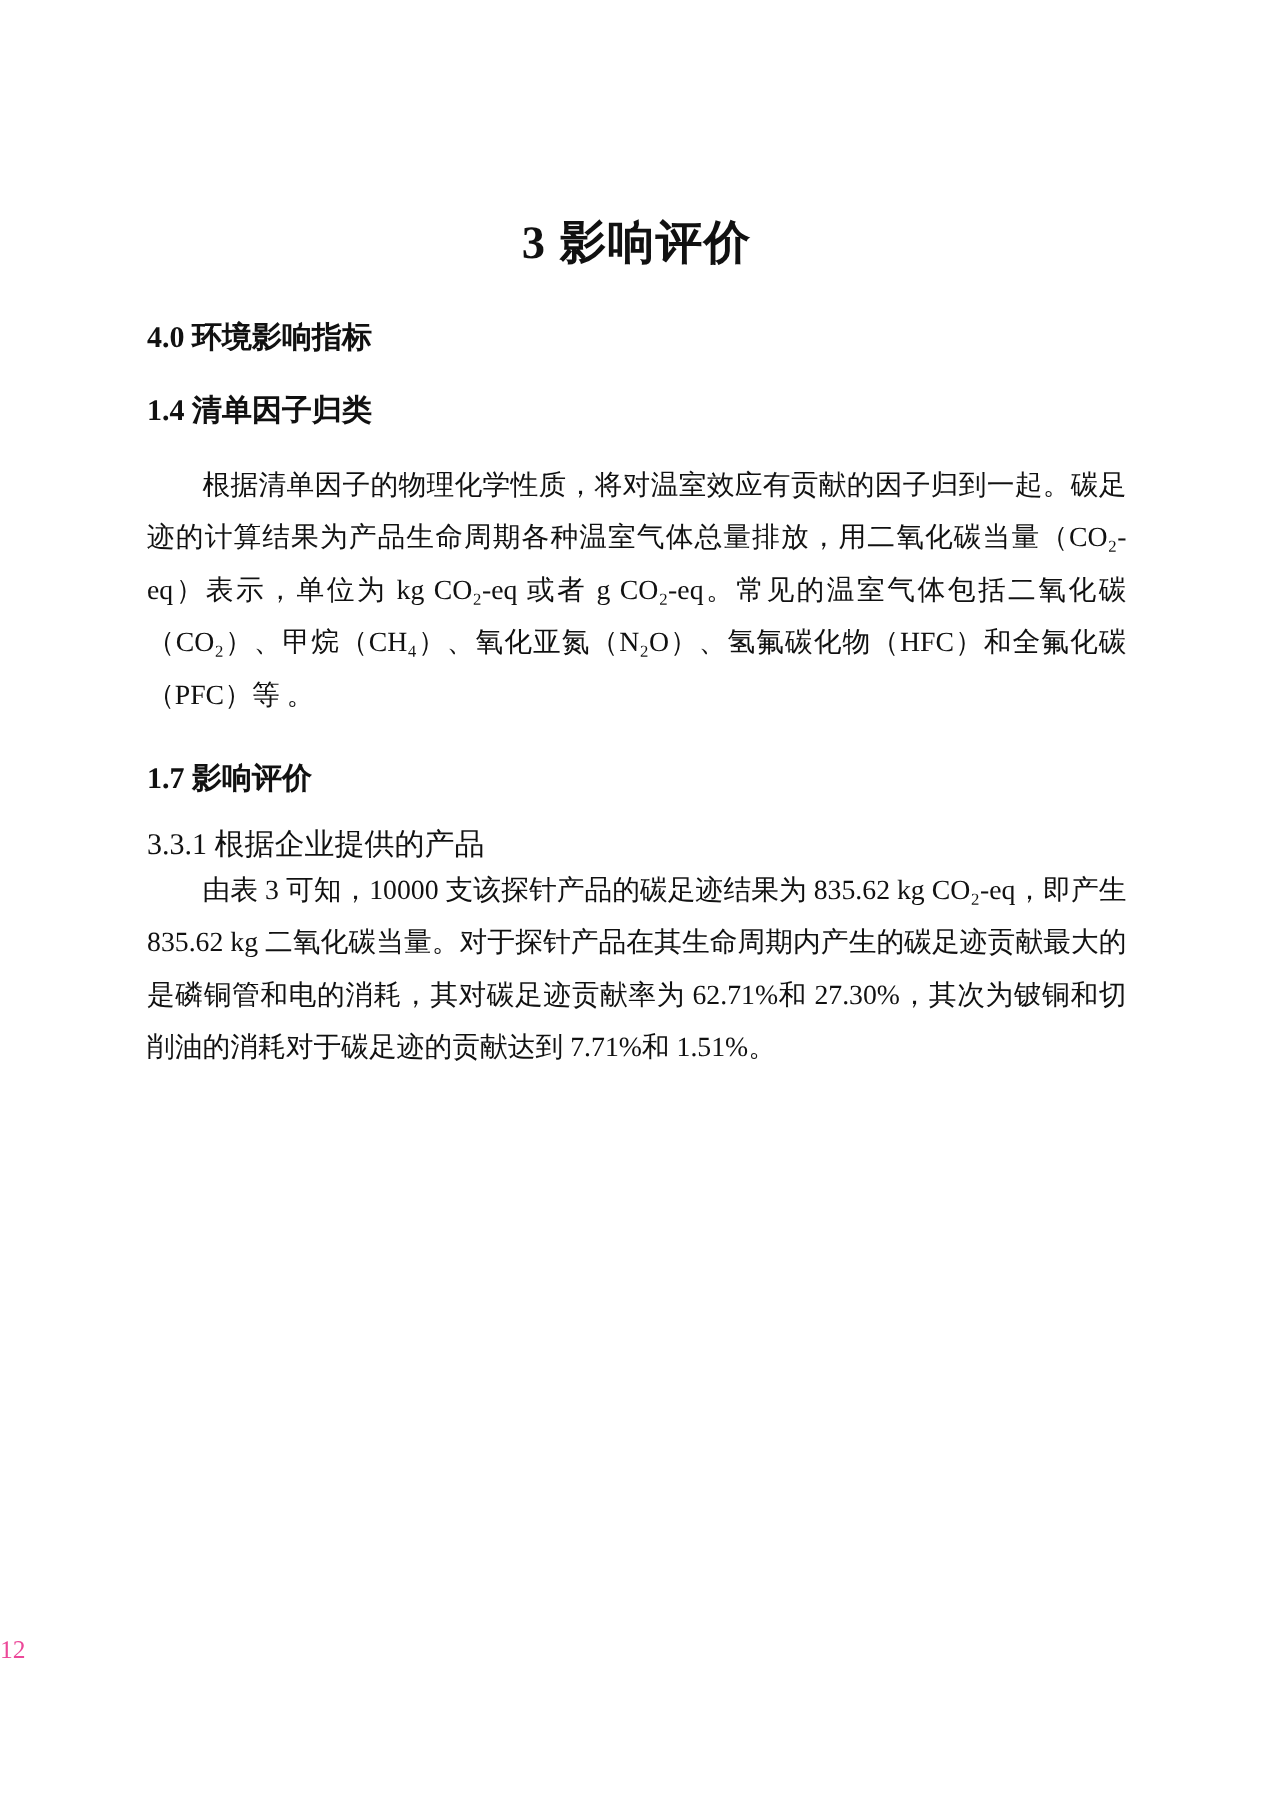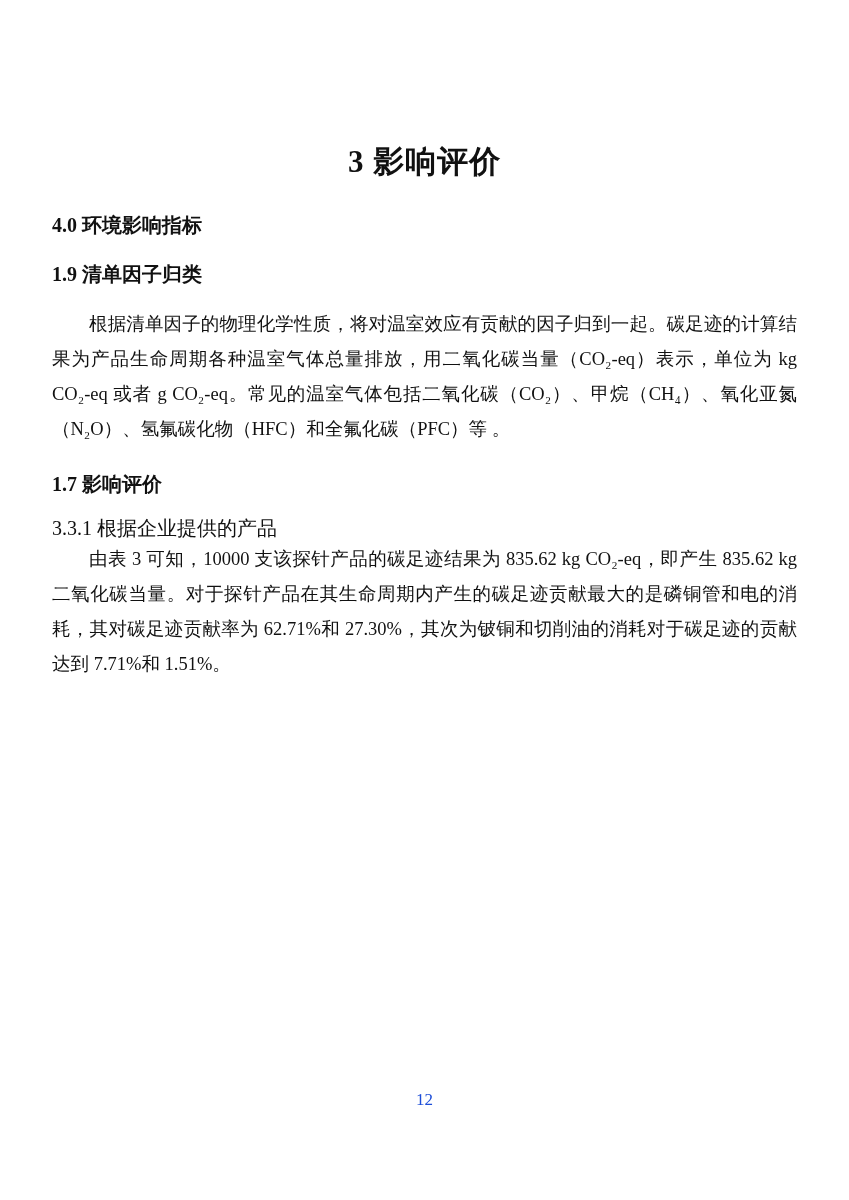--- a/index.html
+++ b/index.html
@@ -7,21 +7,21 @@
     padding: 0;
     background: #ffffff;
   }
   .page {
     position: relative;
     width: 849px;
     height: 1200px;
     margin: 0 auto;
     background: #ffffff;
     box-sizing: border-box;
-    padding: 0 52px;
+    padding: 0 98px;
     overflow: hidden;
     font-family: "Liberation Serif", "DejaVu Serif", serif;
     color: #111111;
   }
   .doc-title {
     margin: 138px 0 0 0;
     text-align: center;
     font-size: 31px;
     font-weight: bold;
     line-height: 48px;
@@ -51,37 +51,37 @@
   }
   .mt-p1 { margin-top: 20px; }
   .mt-p2 { margin-top: 19px; }
   .mt-p3 { margin-top: 17px; }
   .mt-p4 { margin-top: 0; }
   .page-number {
     position: absolute;
     left: 0;
     right: 0;
     top: 1088px;
-    text-align: center;
+    text-align: left;
     font-size: 17px;
     line-height: 24px;
-    color: #1d4ed8;
+    color: #ec4899;
   }
 </style>
 </head>
 <body>
 
 <div class="page">
 
   <h1 class="doc-title">3 影响评价</h1>
 
   <h2 class="h2 mt-s31">4.0 环境影响指标</h2>
 
 
-  <h2 class="h2 mt-s32">1.9 清单因子归类</h2>
+  <h2 class="h2 mt-s32">1.4 清单因子归类</h2>
 
   <p class="para mt-p2">根据清单因子的物理化学性质，将对温室效应有贡献的因子归到一起。碳足迹的计算结果为产品生命周期各种温室气体总量排放，用二氧化碳当量（CO₂-eq）表示，单位为 kg CO₂-eq 或者 g CO₂-eq。常见的温室气体包括二氧化碳（CO₂）、甲烷（CH₄）、氧化亚氮（N₂O）、氢氟碳化物（HFC）和全氟化碳（PFC）等 。</p>
 
   <h2 class="h2 mt-s33">1.7 影响评价</h2>
 
   <h3 class="h3">3.3.1 根据企业提供的产品</h3>
 
 
   <p class="para mt-p4">由表 3 可知，10000 支该探针产品的碳足迹结果为 835.62 kg CO₂-eq，即产生 835.62 kg 二氧化碳当量。对于探针产品在其生命周期内产生的碳足迹贡献最大的是磷铜管和电的消耗，其对碳足迹贡献率为 62.71%和 27.30%，其次为铍铜和切削油的消耗对于碳足迹的贡献达到 7.71%和 1.51%。</p>
 

